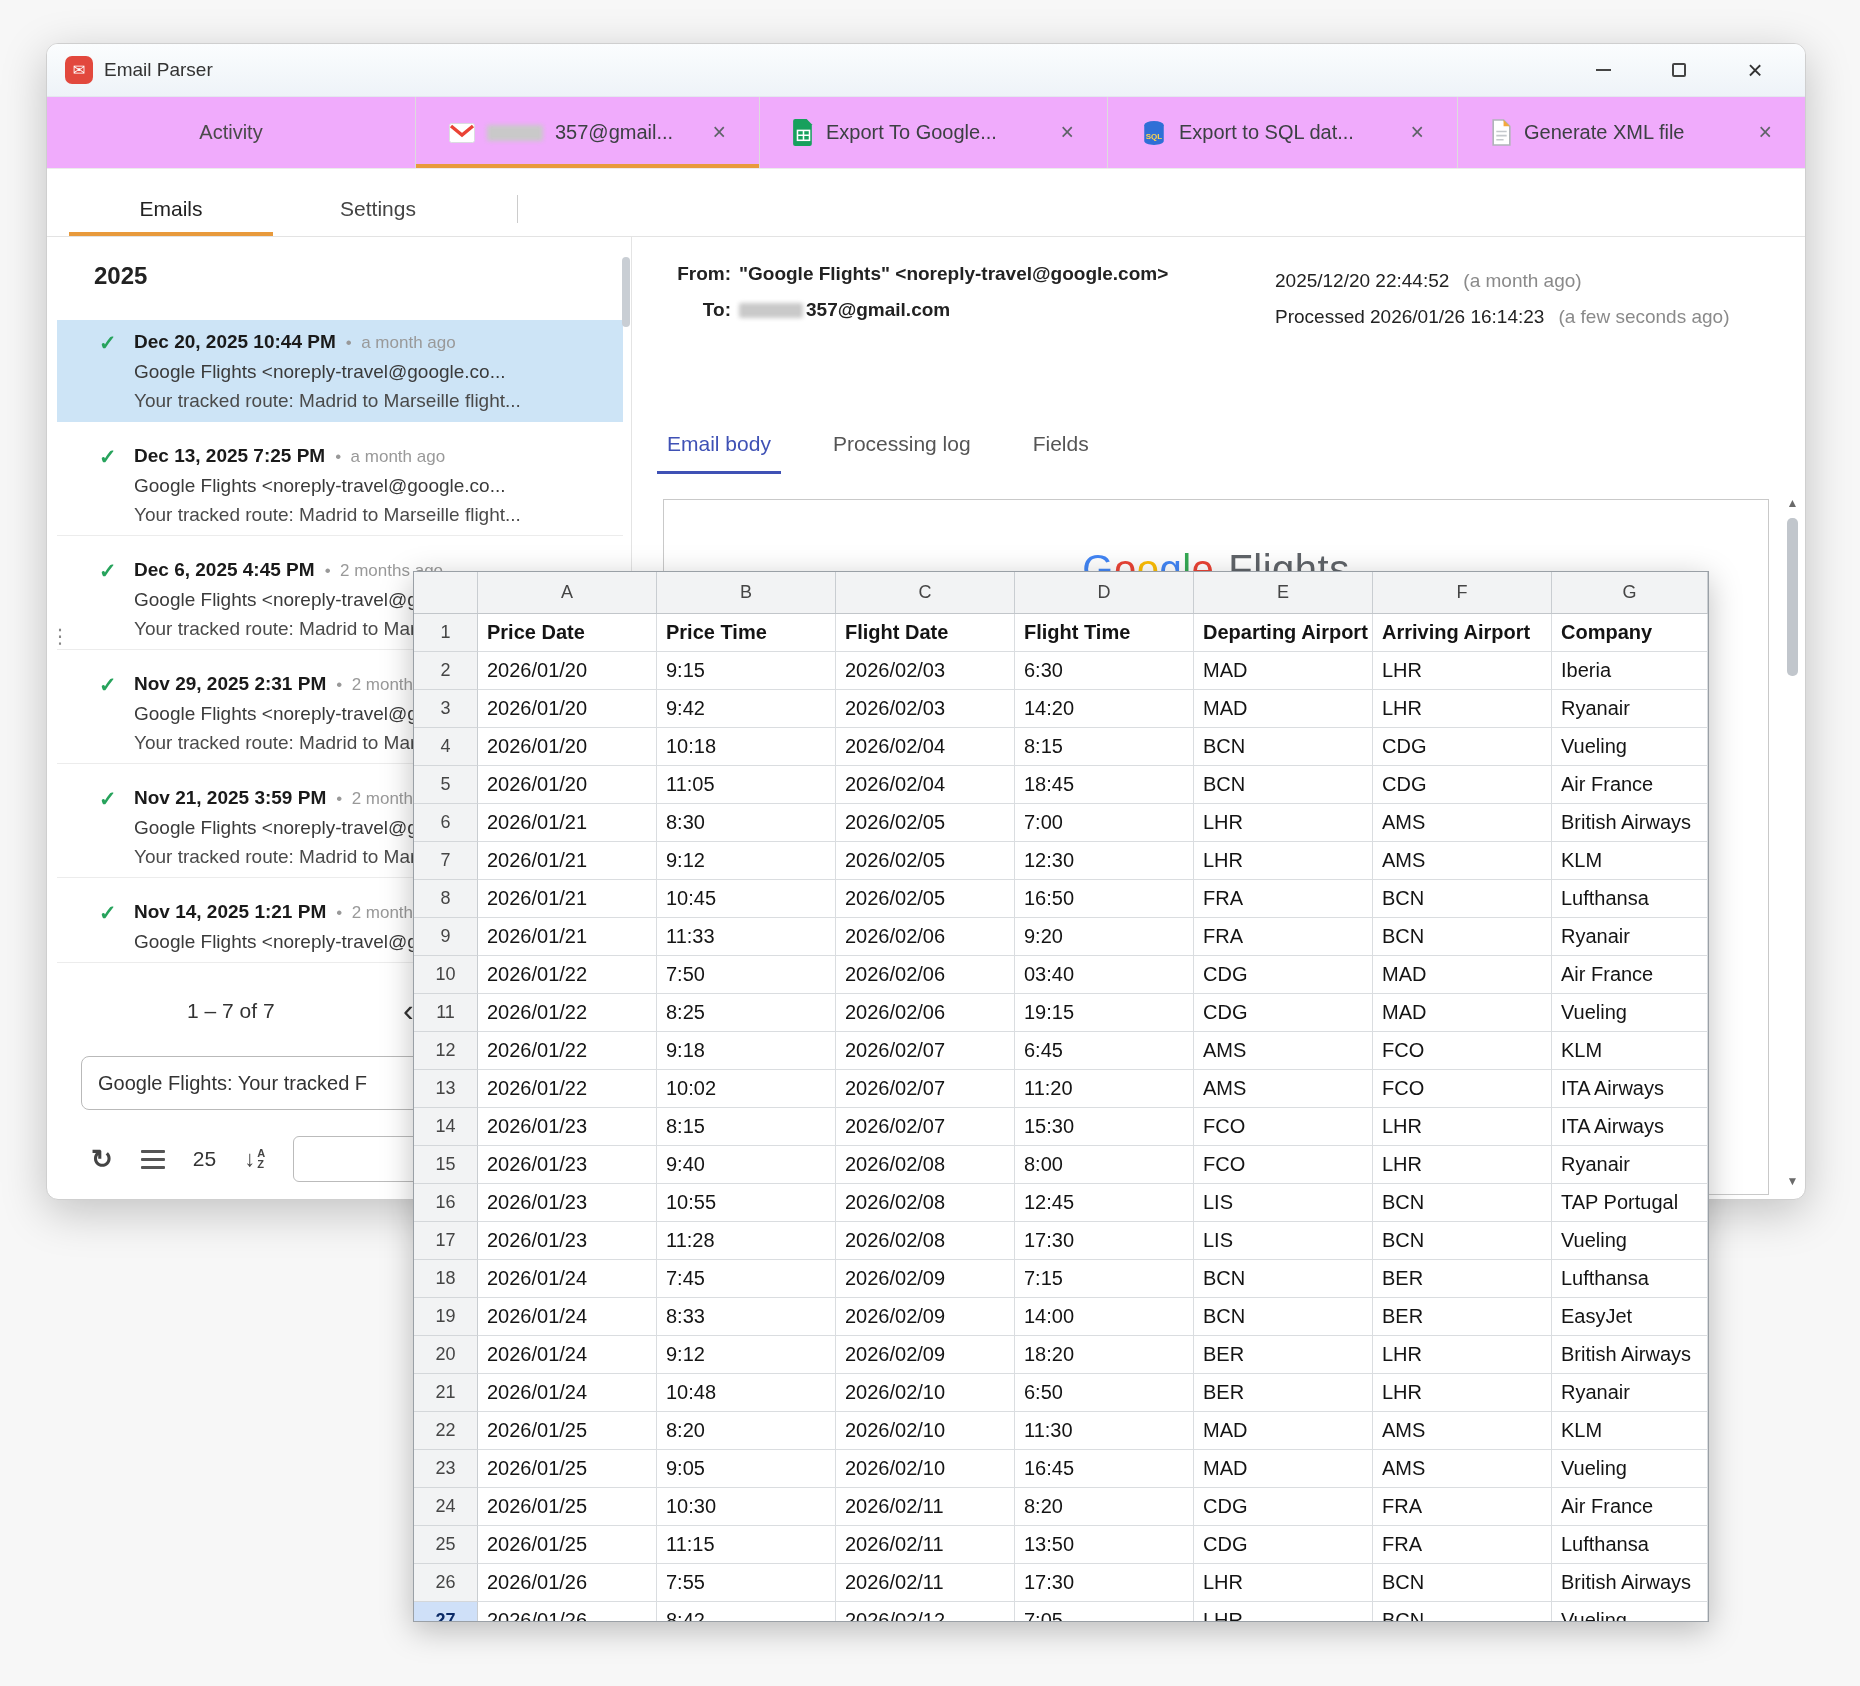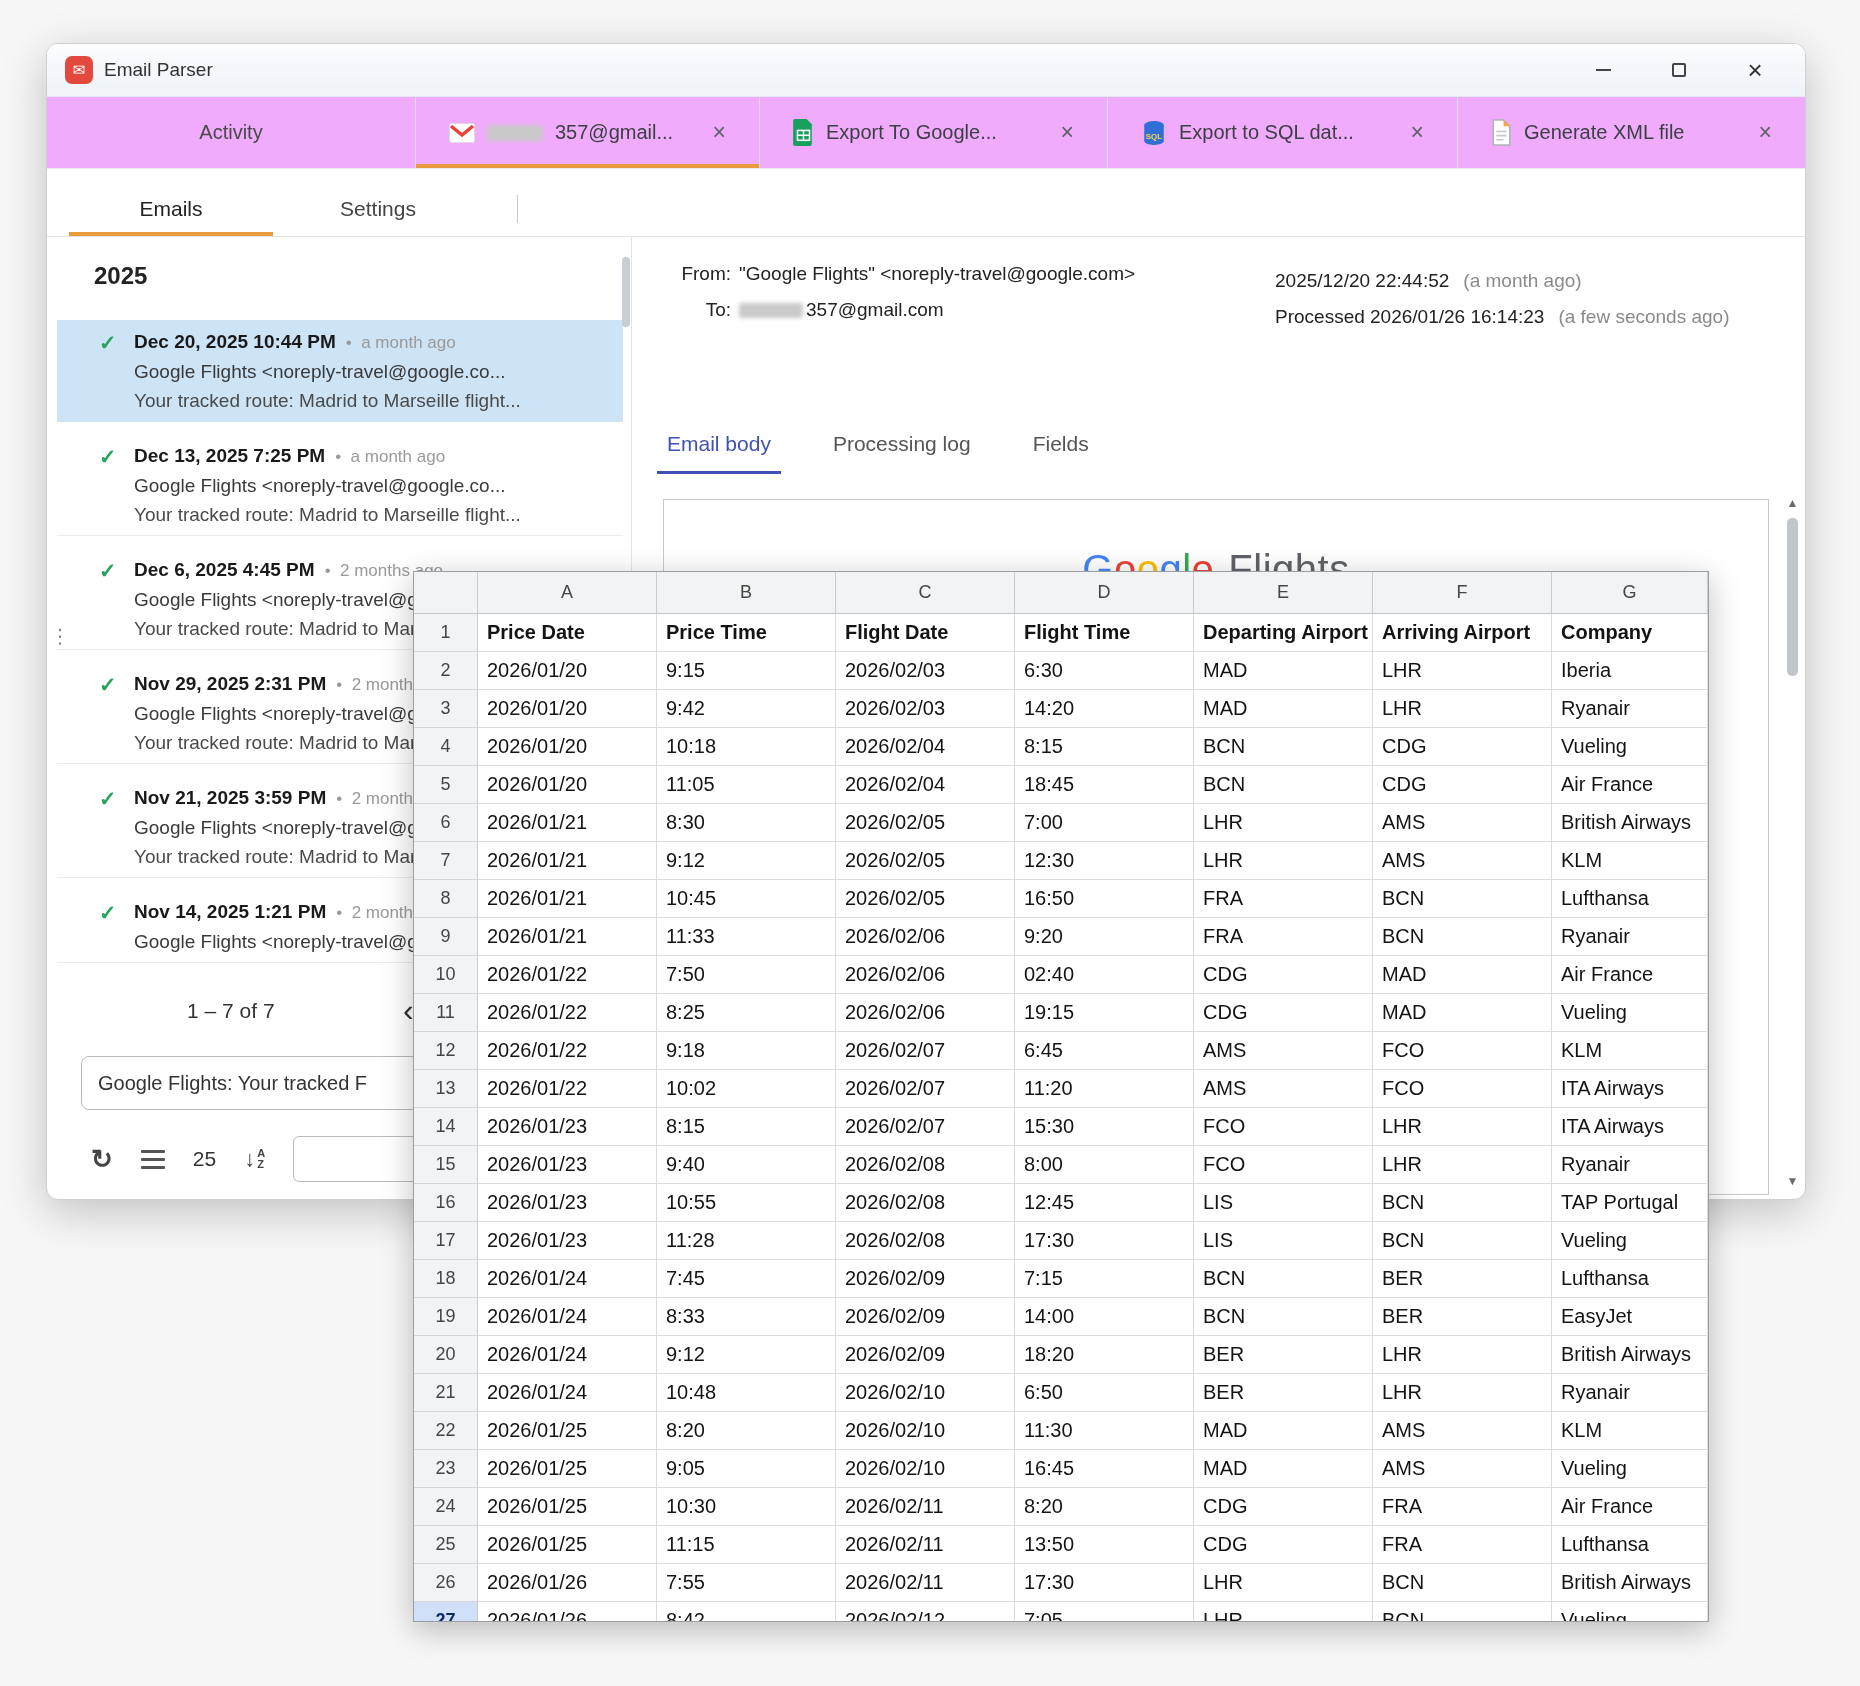--- a/index.html
+++ b/index.html
@@ -72,21 +72,21 @@
   .tb-sort { display:flex; align-items:center; gap:2px; }
   .tb-sort .sa { font-size:22px; color:#444; }
   .tb-sort .saz { display:flex; flex-direction:column; font-size:11px; line-height:11px; color:#444; font-weight:700; }
   .tb-sort .saz i { font-style:normal; }
   .tb-input { width:215px; height:46px; border:1px solid #bbb; border-radius:6px; background:#fff; }
   .lp-thumb { position:absolute; left:575px; top:213px; width:8px; height:70px; background:#c9ced4; border-radius:4px; }
   .lp-divider { position:absolute; left:584px; top:193px; bottom:0; width:1px; background:#e4e4e4; }
   .drag-dots { position:absolute; left:3px; top:580px; font-size:20px; color:#888; }
 
   
-  .dp-from, .dp-to { position:absolute; left:596px; display:flex; align-items:center; font-size:19px; color:#222; }
+  .dp-from, .dp-to { position:absolute; left:596px; display:flex; align-items:center; font-size:19px; color:#222;font-weight:bold; }
   .dp-from { top:219px; } .dp-to { top:255px; }
   .dp-label { width:88px; text-align:right; margin-right:8px; }
   .r-to { width:64px; height:15px; margin-right:3px; }
   .dp-times { position:absolute; left:1228px; top:219px; font-size:19px; color:#222; line-height:36px; }
   .dp-times .ago { color:#8a8a8a; margin-left:14px; }
   .dp-subject { position:absolute; left:616px; top:300px; font-size:26px; color:#1f1f1f; font-weight:500; }
   .dp-tabs { position:absolute; left:616px; top:388px; display:flex; gap:54px; font-size:21px; color:#555; }
   .dp-tab { position:relative; padding:0 4px 18px 4px; }
   .dp-tab.active { color:#3F51B5; }
   .dp-tab.active::after { content:""; position:absolute; left:-6px; right:-6px; bottom:0; height:3px; background:#3F51B5; }
@@ -406,21 +406,21 @@
           <div class="cell">9:20</div>
           <div class="cell">FRA</div>
           <div class="cell">BCN</div>
           <div class="cell">Ryanair</div>
         </div>
         <div class="srow">
           <div class="rn">10</div>
           <div class="cell">2026/01/22</div>
           <div class="cell">7:50</div>
           <div class="cell">2026/02/06</div>
-          <div class="cell">02:40</div>
+          <div class="cell">03:40</div>
           <div class="cell">CDG</div>
           <div class="cell">MAD</div>
           <div class="cell">Air France</div>
         </div>
         <div class="srow">
           <div class="rn">11</div>
           <div class="cell">2026/01/22</div>
           <div class="cell">8:25</div>
           <div class="cell">2026/02/06</div>
           <div class="cell">19:15</div>

